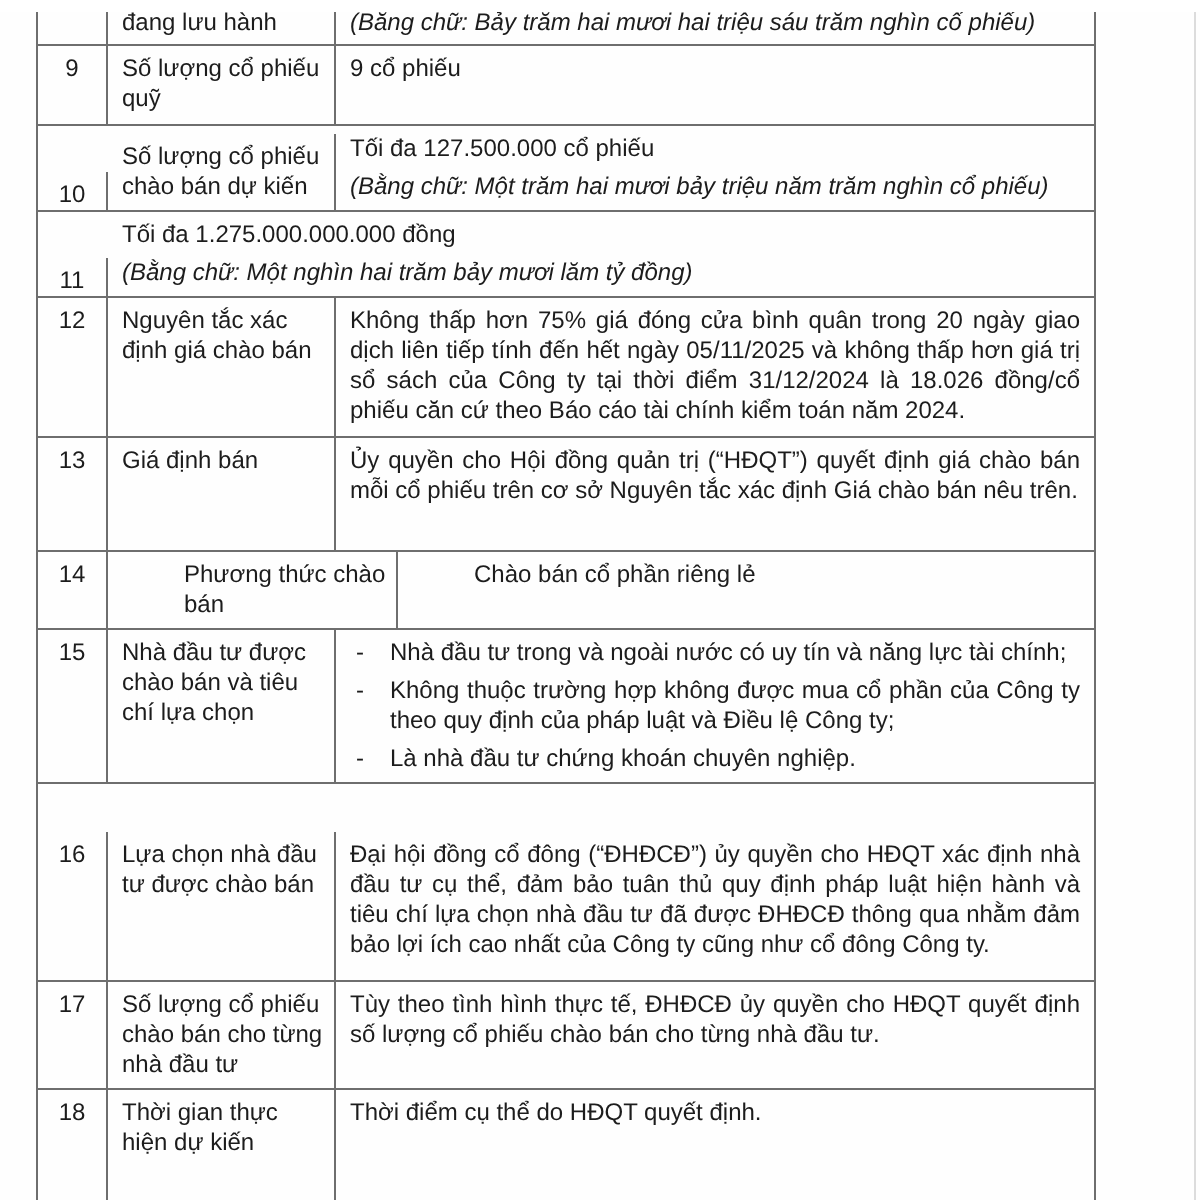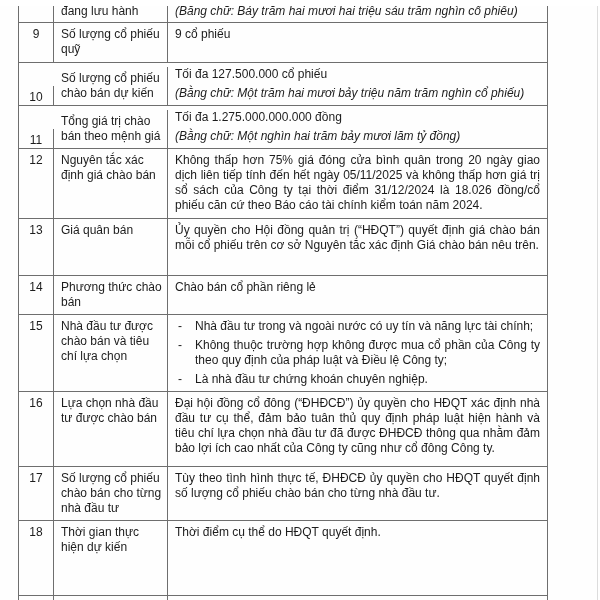--- a/index.html
+++ b/index.html
@@ -69,23 +69,23 @@
   .bullet .btext { flex: 1 1 auto; text-align: justify; }
 
   
   .r0  { min-height: 17px; }
   .r0 .cell { padding-top: 0; line-height: 14px; }
   .r1  { min-height: 40px; }
   .r2  { min-height: 42px; align-items: flex-end; }
   .r3  { min-height: 41px; align-items: flex-end; }
   .r4  { min-height: 70px; }
   .r5  { min-height: 57px; }
-  .r6  { min-height: 38px; }
+  .r6  { min-height: 38px; gap: 31px; }
   .r7  { min-height: 75px; }
-  .r8  { min-height: 75px; }
+  .r8  { min-height: 75px; margin-top: 24px; }
   .r9  { min-height: 52px; }
   .r10 { min-height: 75px; }
   .r11 { min-height: 28px; border-bottom: none; }
 </style>
 </head>
 <body>
 
 <div class="page">
   <div class="doc-table">
 
@@ -109,38 +109,37 @@
       <div class="cell num">10</div>
       <div class="cell label">Số lượng cổ phiếu chào bán dự kiến</div>
       <div class="cell content">
         <p>Tối đa 127.500.000 cổ phiếu</p>
         <p class="italic">(Bằng chữ: Một trăm hai mươi bảy triệu năm trăm nghìn cổ phiếu)</p>
       </div>
     </div>
 
     <div class="row r3">
       <div class="cell num">11</div>
-      <div class="cell label">Tổng giá trị chào bán theo mệnh giá</div>
       <div class="cell content">
         <p>Tối đa 1.275.000.000.000 đồng</p>
         <p class="italic">(Bằng chữ: Một nghìn hai trăm bảy mươi lăm tỷ đồng)</p>
       </div>
     </div>
 
     <div class="row r4">
       <div class="cell num">12</div>
       <div class="cell label">Nguyên tắc xác định giá chào bán</div>
       <div class="cell content">
         <p>Không thấp hơn 75% giá đóng cửa bình quân trong 20 ngày giao dịch liên tiếp tính đến hết ngày 05/11/2025 và không thấp hơn giá trị sổ sách của Công ty tại thời điểm 31/12/2024 là 18.026 đồng/cổ phiếu căn cứ theo Báo cáo tài chính kiểm toán năm 2024.</p>
       </div>
     </div>
 
     <div class="row r5">
       <div class="cell num">13</div>
-      <div class="cell label">Giá quân bán</div>
+      <div class="cell label">Giá định bán</div>
       <div class="cell content">
         <p>Ủy quyền cho Hội đồng quản trị (“HĐQT”) quyết định giá chào bán mỗi cổ phiếu trên cơ sở Nguyên tắc xác định Giá chào bán nêu trên.</p>
       </div>
     </div>
 
     <div class="row r6">
       <div class="cell num">14</div>
       <div class="cell label">Phương thức chào bán</div>
       <div class="cell content">
         <p>Chào bán cổ phần riêng lẻ</p>

